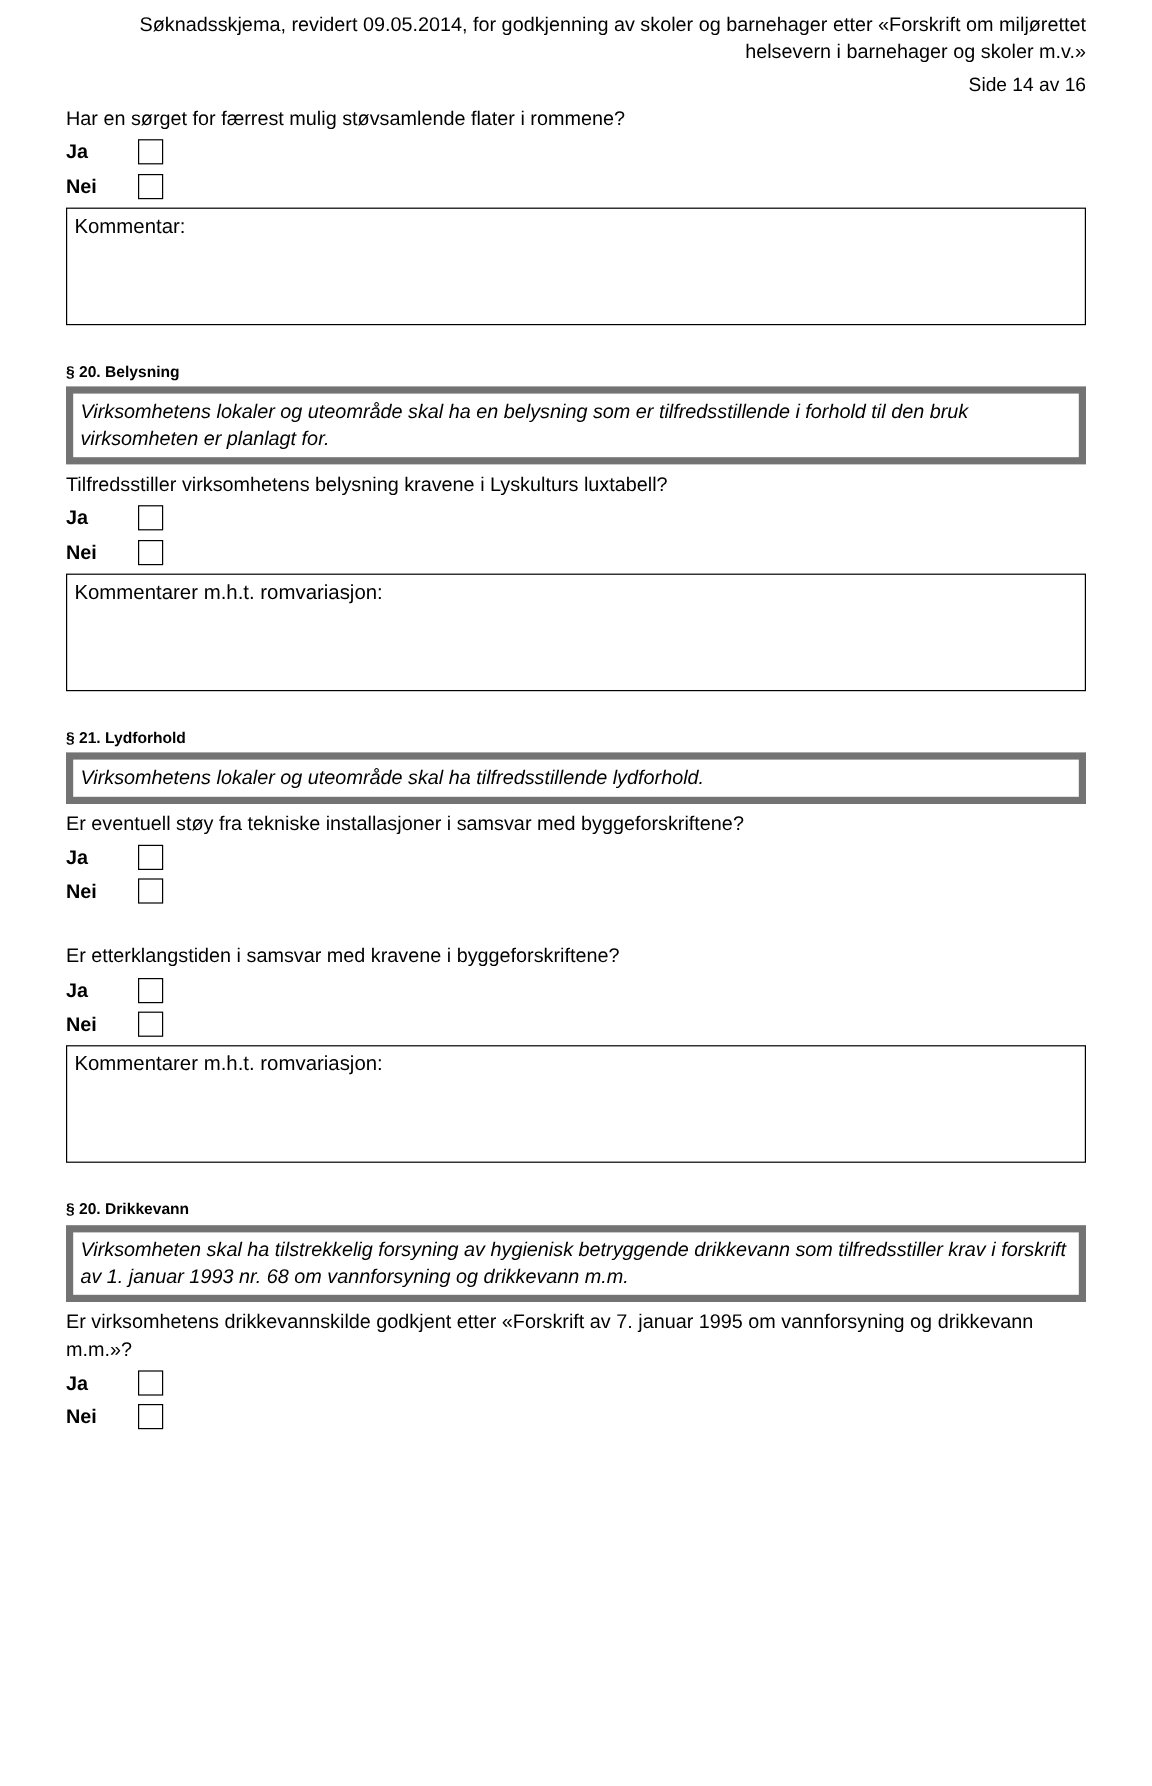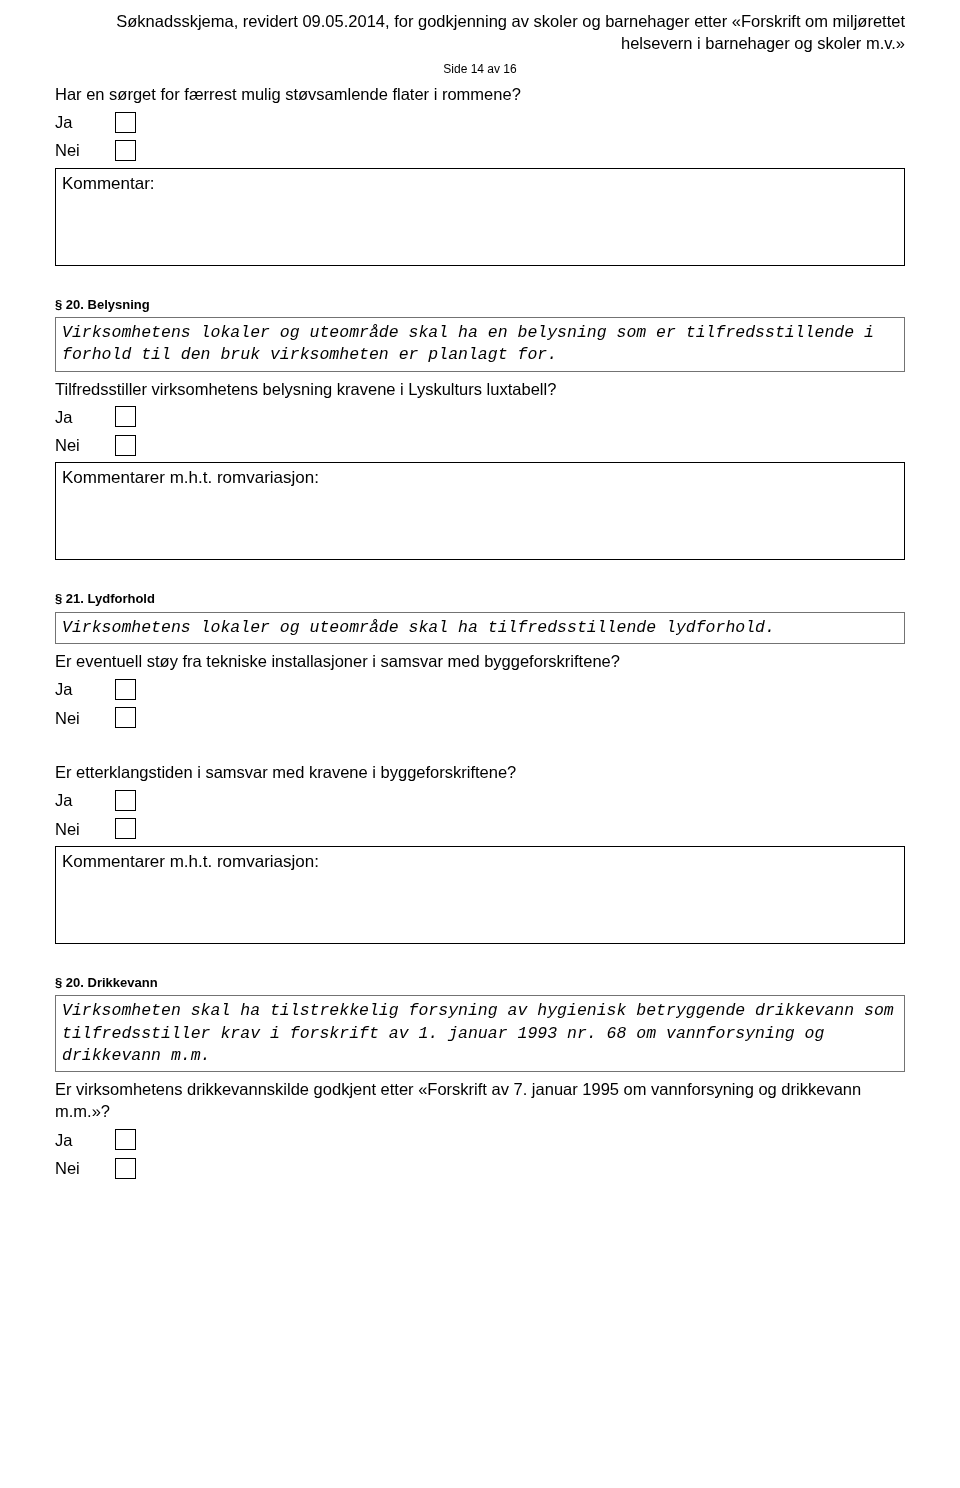--- a/index.html
+++ b/index.html
@@ -7,31 +7,31 @@
   body {
     font-family: Verdana, Geneva, sans-serif;
     font-size: 16.5px;
     color: #000;
     padding: 10px 55px 30px 55px;
     line-height: 1.35;
   }
   .header-block { text-align: right; margin-bottom: 6px; }
   .header-text { font-size: 16.5px; }
   .page-num {
-    text-align: center;
-    font-size: 12px;
+    text-align: right;
+    font-size: 16px;
     margin-top: 2px;
     margin-bottom: 6px;
   }
   .question-text { margin-bottom: 6px; }
   .check-row {
     display: flex;
-    align-items: center;
     gap: 18px;
     margin-bottom: 6px;
+    font-weight: bold;
   }
   .check-row .lbl { min-width: 42px; display: inline-block; }
   .checkbox {
     display: inline-block;
     width: 21px;
     height: 21px;
     border: 1.5px solid #000;
     background: #fff;
   }
   .comment-box {
@@ -40,26 +40,25 @@
     padding: 4px 6px;
     margin-bottom: 30px;
     font-size: 17px;
   }
   .section-heading {
     font-weight: bold;
     font-size: 13px;
     margin-bottom: 4px;
   }
   .regulation-box {
-    border: 1px solid #737373;
+    border: 6px solid #737373;
     padding: 4px 6px;
     font-style: italic;
     margin-bottom: 6px;
     font-size: 16.5px;
-    font-family: Liberation Mono, monospace;
   }
   .spacer-md { height: 26px; }
   .question-block { margin-bottom: 6px; }
 </style>
 </head>
 <body>
 
 <div class="header-block">
   <span class="header-text">Søknadsskjema, revidert 09.05.2014, for godkjenning av skoler og barnehager etter «Forskrift om miljørettet helsevern i barnehager og skoler m.v.»</span>
 </div>

